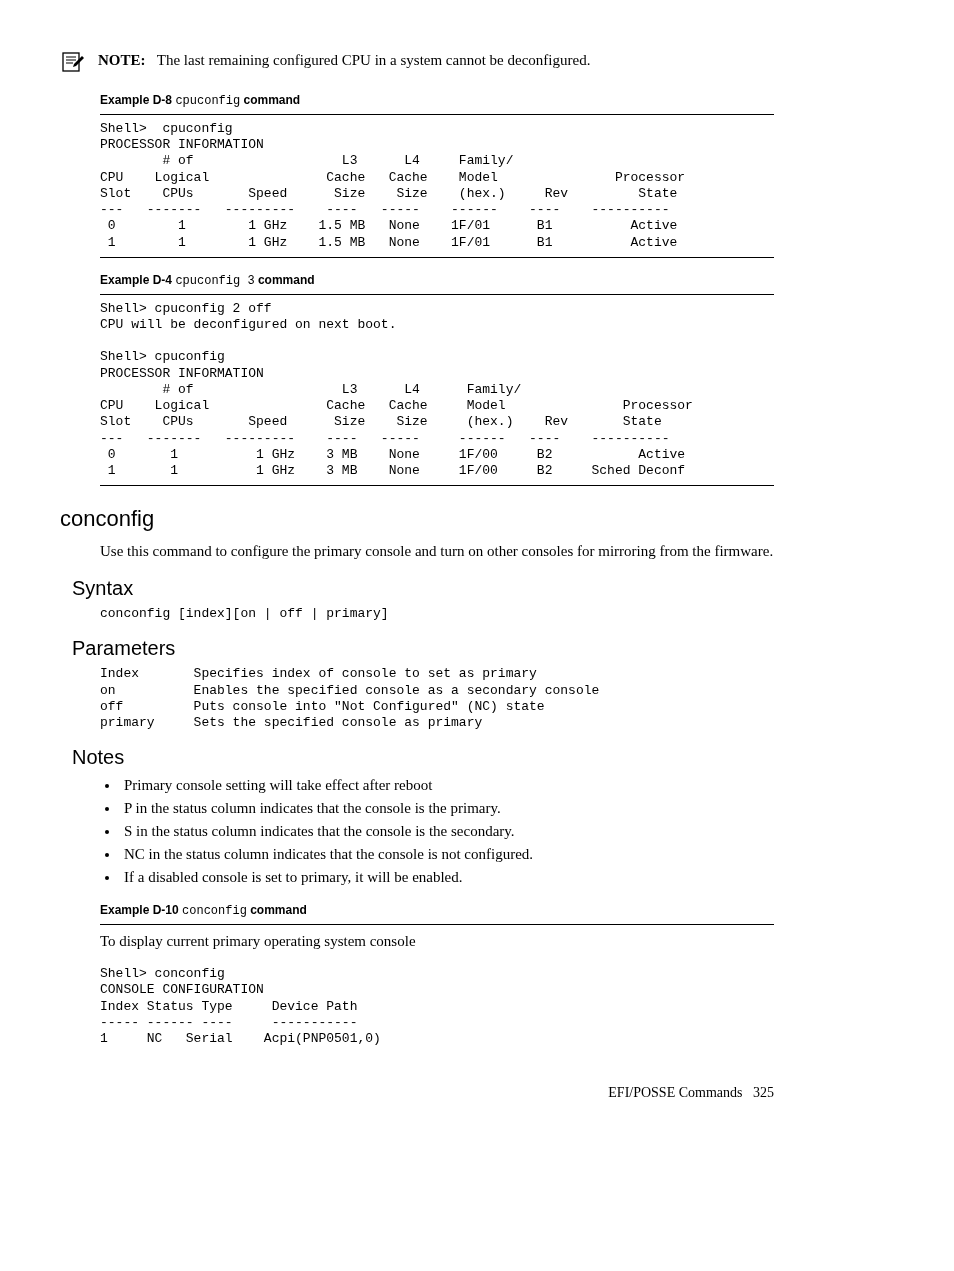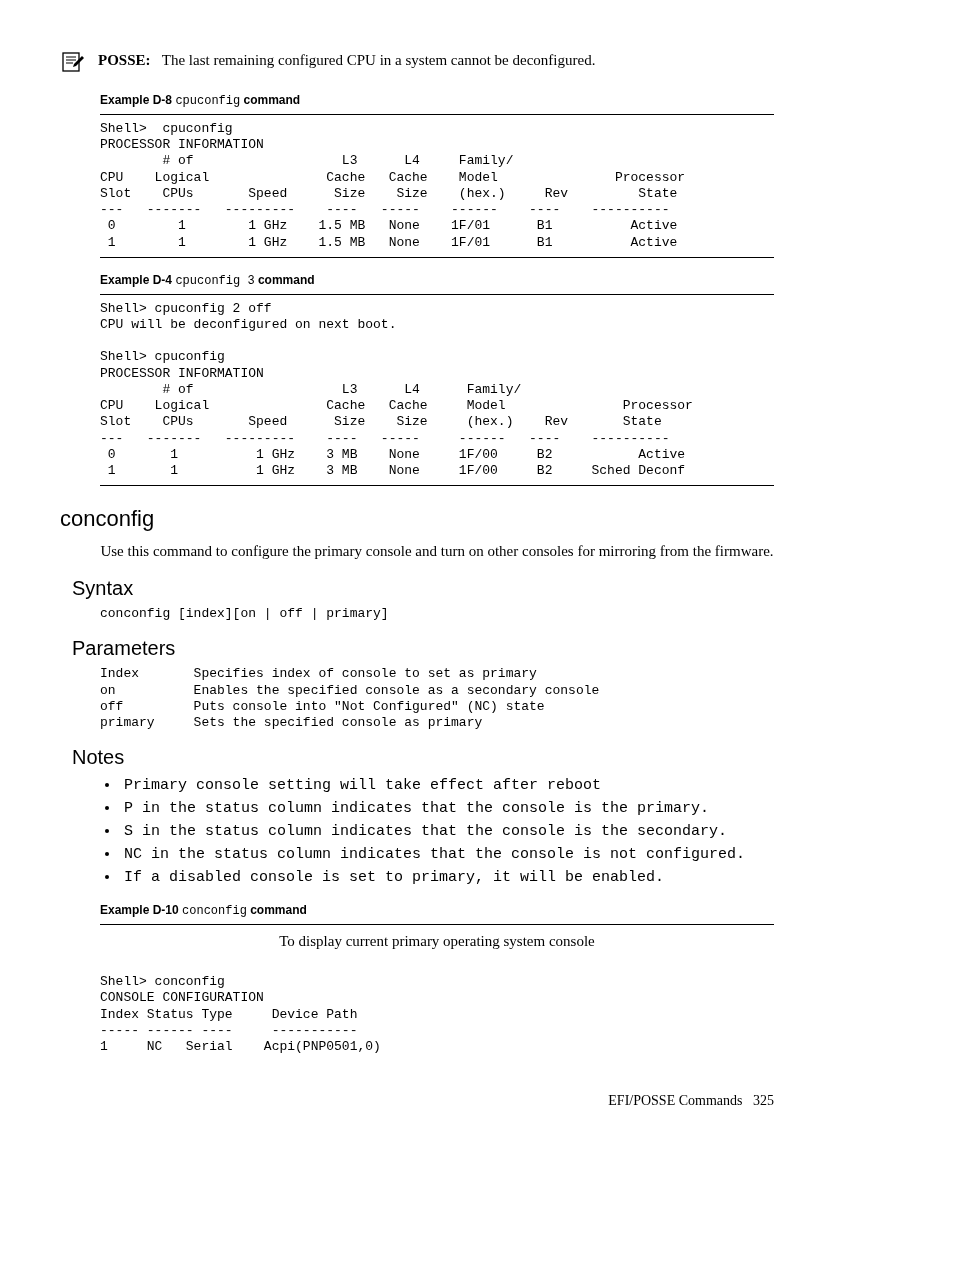--- a/index.html
+++ b/index.html
@@ -53,32 +53,30 @@
     margin: 0 0 0 40px;
   }
   h2.section {
     font-family: Arial, Helvetica, sans-serif;
     font-weight: normal;
     font-size: 22px;
     margin: 18px 0 6px 0;
   }
   .body-indent {
     margin: 4px 0 4px 40px;
-    text-align: center;
   }
   h3.sub {
     font-family: Arial, Helvetica, sans-serif;
     font-weight: normal;
     font-size: 20px;
     margin: 12px 0 4px 12px;
   }
   ul.notes-list {
     margin: 4px 0 8px 60px;
     padding: 0;
-    font-family: Liberation Mono, monospace;
   }
   ul.notes-list li {
     margin-bottom: 2px;
     padding-left: 4px;
   }
   .footer {
     text-align: right;
     font-size: 14px;
     margin-top: 36px;
     font-family: Georgia, "Times New Roman", serif;
@@ -91,21 +89,21 @@
   <span class="note-icon">
     <svg viewBox="0 0 24 24" width="24" height="24">
       <rect x="3" y="3" width="16" height="18" fill="none" stroke="#000" stroke-width="1.3"></rect>
       <line x1="6" y1="7" x2="16" y2="7" stroke="#000" stroke-width="1"></line>
       <line x1="6" y1="10" x2="16" y2="10" stroke="#000" stroke-width="1"></line>
       <line x1="6" y1="13" x2="13" y2="13" stroke="#000" stroke-width="1"></line>
       <path d="M14 14 L22 6 L24 8 L16 16 L13 17 Z" fill="#000"></path>
     </svg>
   </span>
   <div class="note-body">
-    <span class="note-label">POSSE:</span>
+    <span class="note-label">NOTE:</span>
     &nbsp;&nbsp;<span>The last remaining configured CPU in a system cannot be deconfigured.</span>
   </div>
 </div>
 
 <div class="example-heading">
   <span>Example D-8 </span><span class="cmd">cpuconfig</span><span> command</span>
 </div>
 <hr class="heavy">
 <pre class="codeblock">Shell&gt;  cpuconfig
 PROCESSOR INFORMATION
@@ -153,21 +151,21 @@
   <li>S in the status column indicates that the console is the secondary.</li>
   <li>NC in the status column indicates that the console is not configured.</li>
   <li>If a disabled console is set to primary, it will be enabled.</li>
 </ul>
 
 <div class="example-heading">
   <span>Example D-10 </span><span class="cmd">conconfig</span><span> command</span>
 </div>
 <hr class="heavy">
 <p class="body-indent">To display current primary operating system console</p>
-<pre class="codeblock" style="margin-top:22px">Shell&gt; conconfig
+<pre class="codeblock" style="margin-top:14px">Shell&gt; conconfig
 CONSOLE CONFIGURATION
 Index Status Type     Device Path
 ----- ------ ----     -----------
 1     NC   Serial    Acpi(PNP0501,0)</pre>
 
 <div class="footer">
   <span>EFI/POSSE Commands</span>&nbsp;&nbsp;&nbsp;<span>325</span>
 </div>
 
 </body></html>

